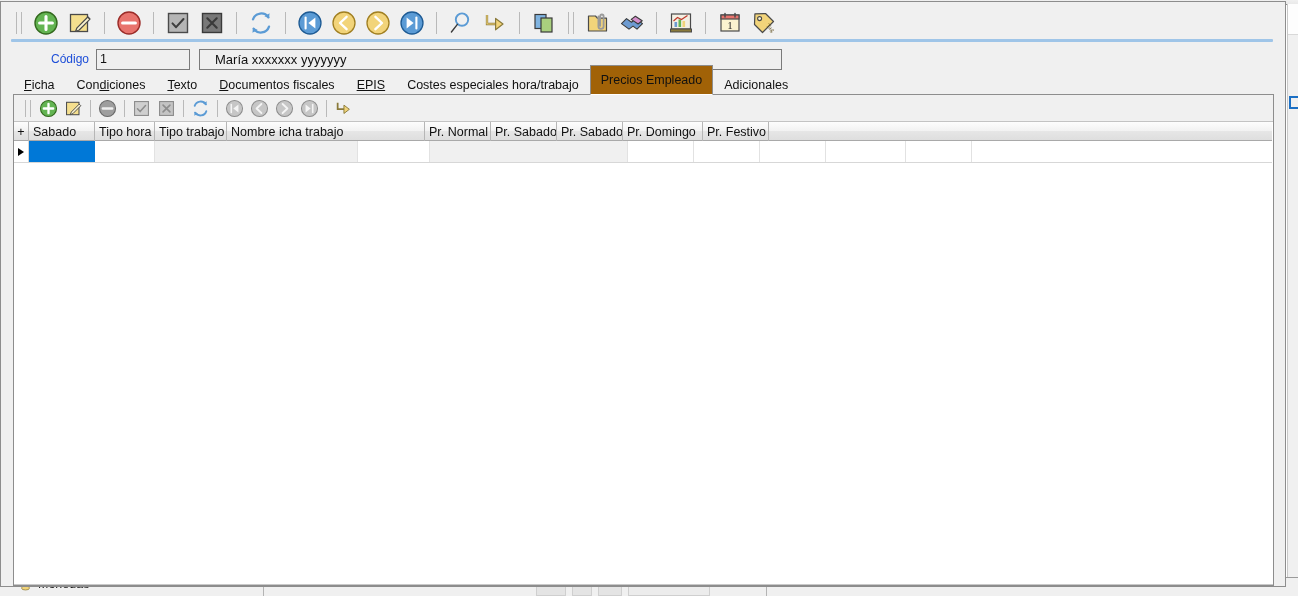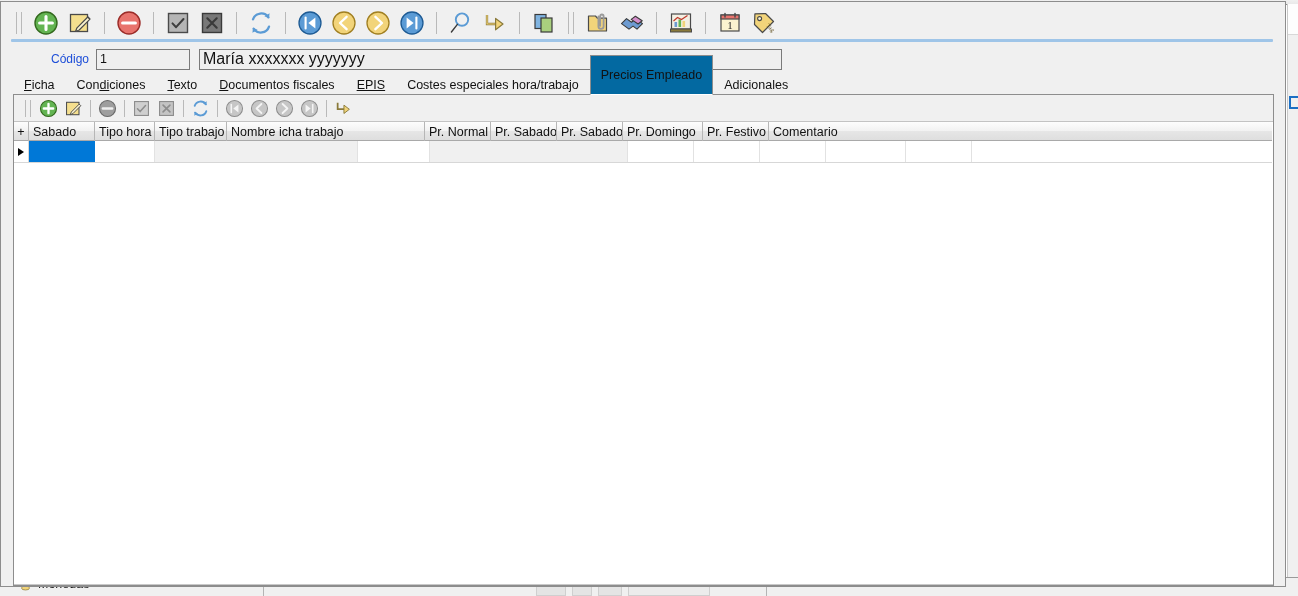--- a/index.html
+++ b/index.html
@@ -118,39 +118,39 @@
   }
   .code-input{
     width:94px;height:21px;box-sizing:border-box;
     border:1px solid #7a7a7a;background:#efefef;
     font-family:"Liberation Sans", sans-serif;font-size:12.5px;color:#111;
     padding:0 3px;outline:none;
   }
   .name-input{
     margin-left:9px;width:583px;height:21px;box-sizing:border-box;
     border:1px solid #7a7a7a;background:#efefef;
-    font-family:"Liberation Sans", sans-serif;font-size:16px;color:#111;
-    padding:0 3px;outline:none;
+    font-family:"Liberation Sans", sans-serif;font-size:13px;color:#111;
+    padding:0 15px;outline:none;
   }
 
   
   .tabstrip{
     height:21px;min-height:21px;display:flex;align-items:flex-end;
     padding-left:12px;background:#f0f0f0;position:relative;
   }
   .tab{
     height:21px;box-sizing:border-box;
     display:flex;align-items:center;padding:0 10px;
     font-size:12.5px;color:#111;white-space:nowrap;cursor:default;
     border:1px solid transparent;border-bottom:none;
     background:transparent;position:relative;top:0;
   }
   .tab.active{
-    background:#0369a1;border:1px solid #8d8d8d;border-bottom:1px solid #ffffff;
-    z-index:3;height:40px;
+    background:#a16207;border:1px solid #8d8d8d;border-bottom:1px solid #ffffff;
+    z-index:3;height:30px;
   }
   .tab u{text-decoration:underline;}
 
   
   .panel{
     flex:1;margin:0 11px 0 12px;background:#ffffff;
     border:1px solid #8d8d8d;border-top:1px solid #8d8d8d;
     box-sizing:border-box;position:relative;
     display:flex;flex-direction:column;
     margin-top:-1px;
@@ -553,21 +553,20 @@
             <div class="gh-cell indicator" style="width: 15px; flex: 0 0 15px;">+</div>
             <div class="gh-cell" style="flex: 0 0 66px;">Sabado</div>
             <div class="gh-cell" style="flex: 0 0 60px;">Tipo hora</div>
             <div class="gh-cell" style="flex: 0 0 72px;">Tipo trabajo</div>
             <div class="gh-cell" style="flex: 0 0 198px;">Nombre icha trabajo</div>
             <div class="gh-cell" style="flex: 0 0 66px;">Pr. Normal</div>
             <div class="gh-cell" style="flex: 0 0 66px;">Pr. Sabado</div>
             <div class="gh-cell" style="flex: 0 0 66px;">Pr. Sabado</div>
             <div class="gh-cell" style="flex: 0 0 80px;">Pr. Domingo</div>
             <div class="gh-cell" style="flex: 0 0 66px;">Pr. Festivo</div>
-            <div class="gh-cell" style="flex: 1 1 auto;">Comentario</div>
           </div>
         <div id="grid-rows">
             <div class="grid-row">
               <div class="gr-cell indicator" style="flex: 0 0 15px;">
                 <div class="row-arrow"></div>
               </div>
               <div class="gr-cell selected" style="flex: 0 0 66px;"></div>
               <div class="gr-cell" style="flex: 0 0 60px;"></div>
               <div class="gr-cell shaded" style="flex: 0 0 203px;"></div>
               <div class="gr-cell" style="flex: 0 0 72px;"></div>

